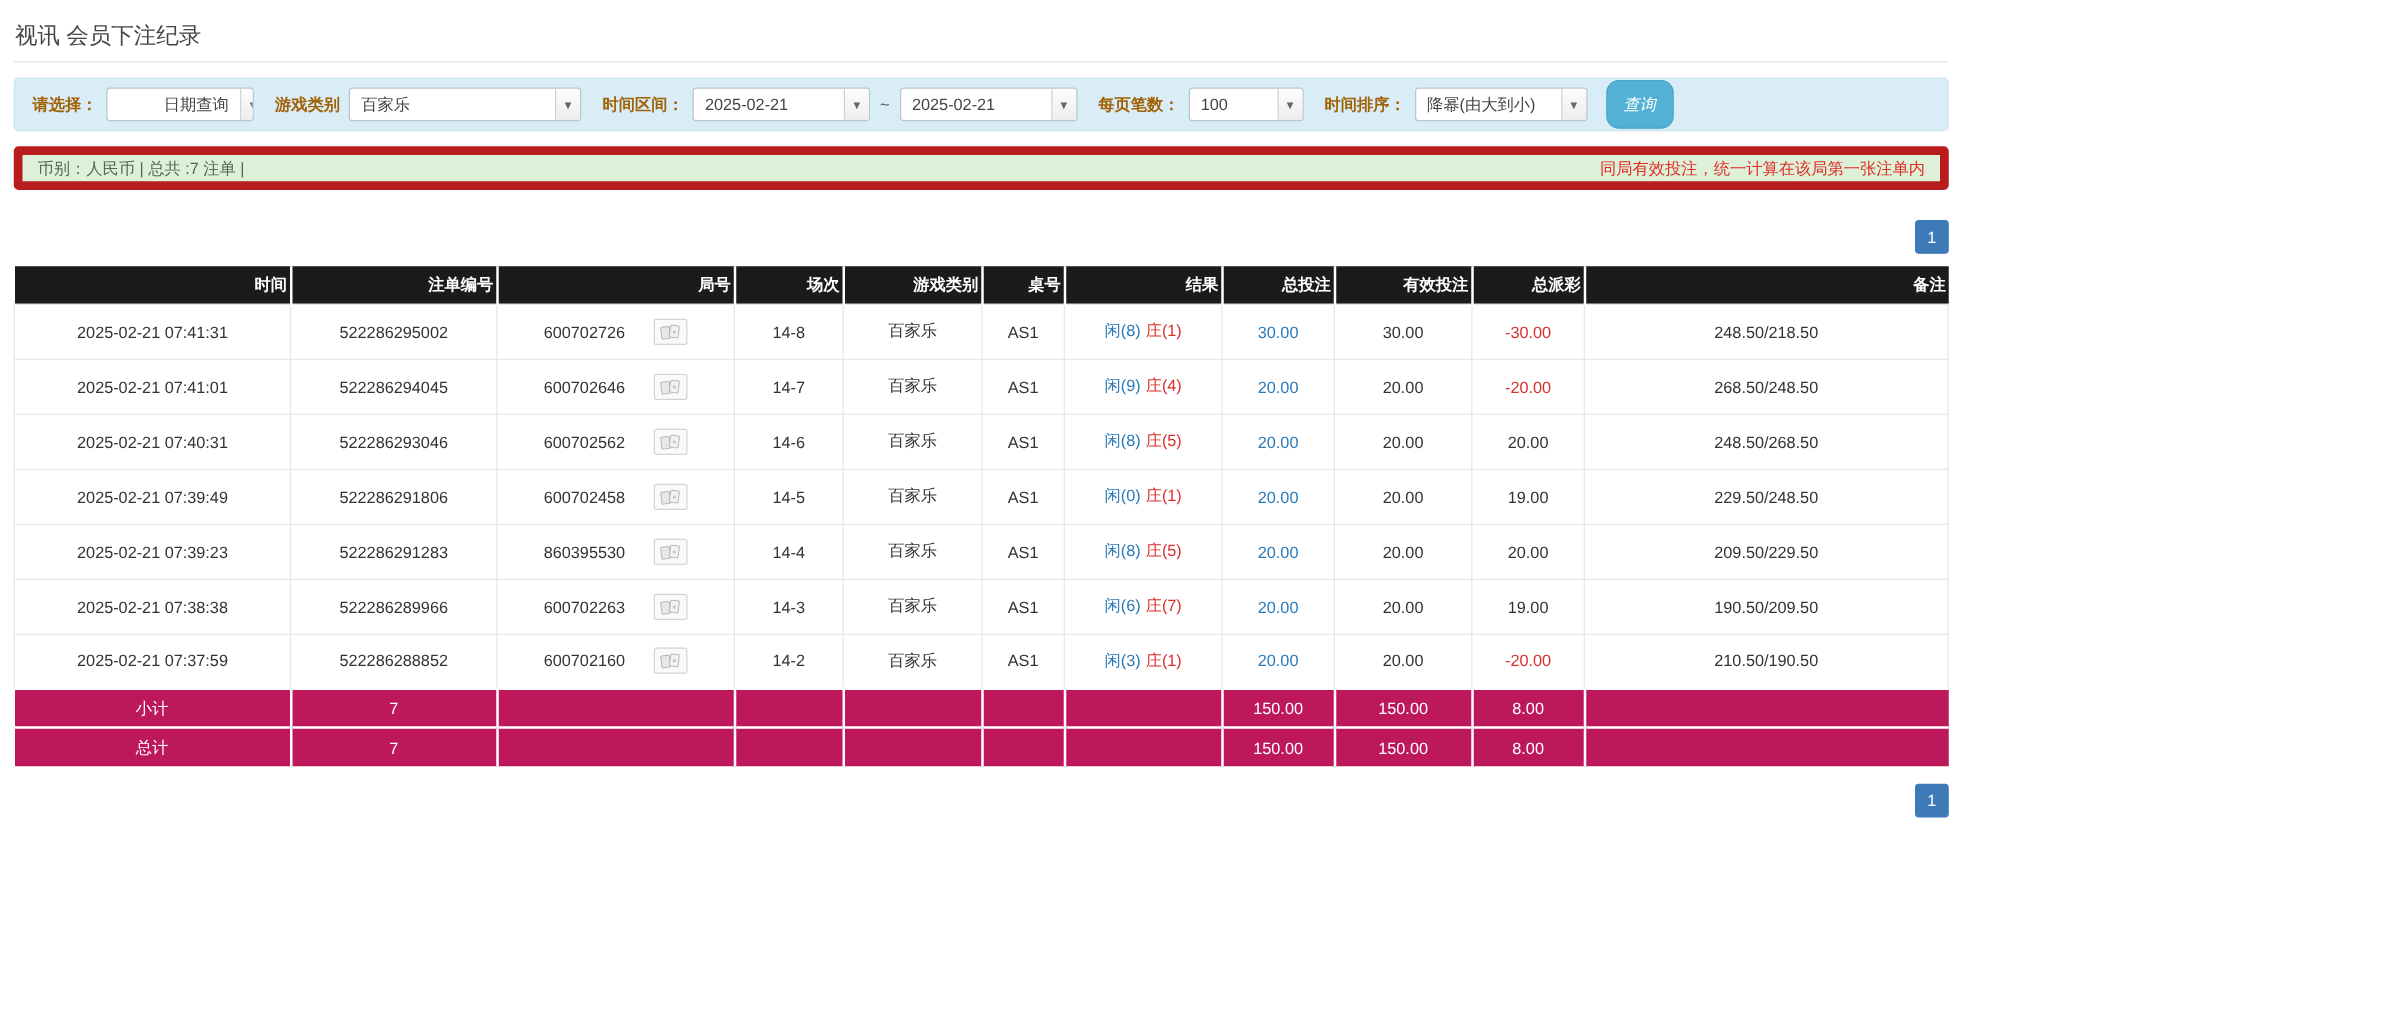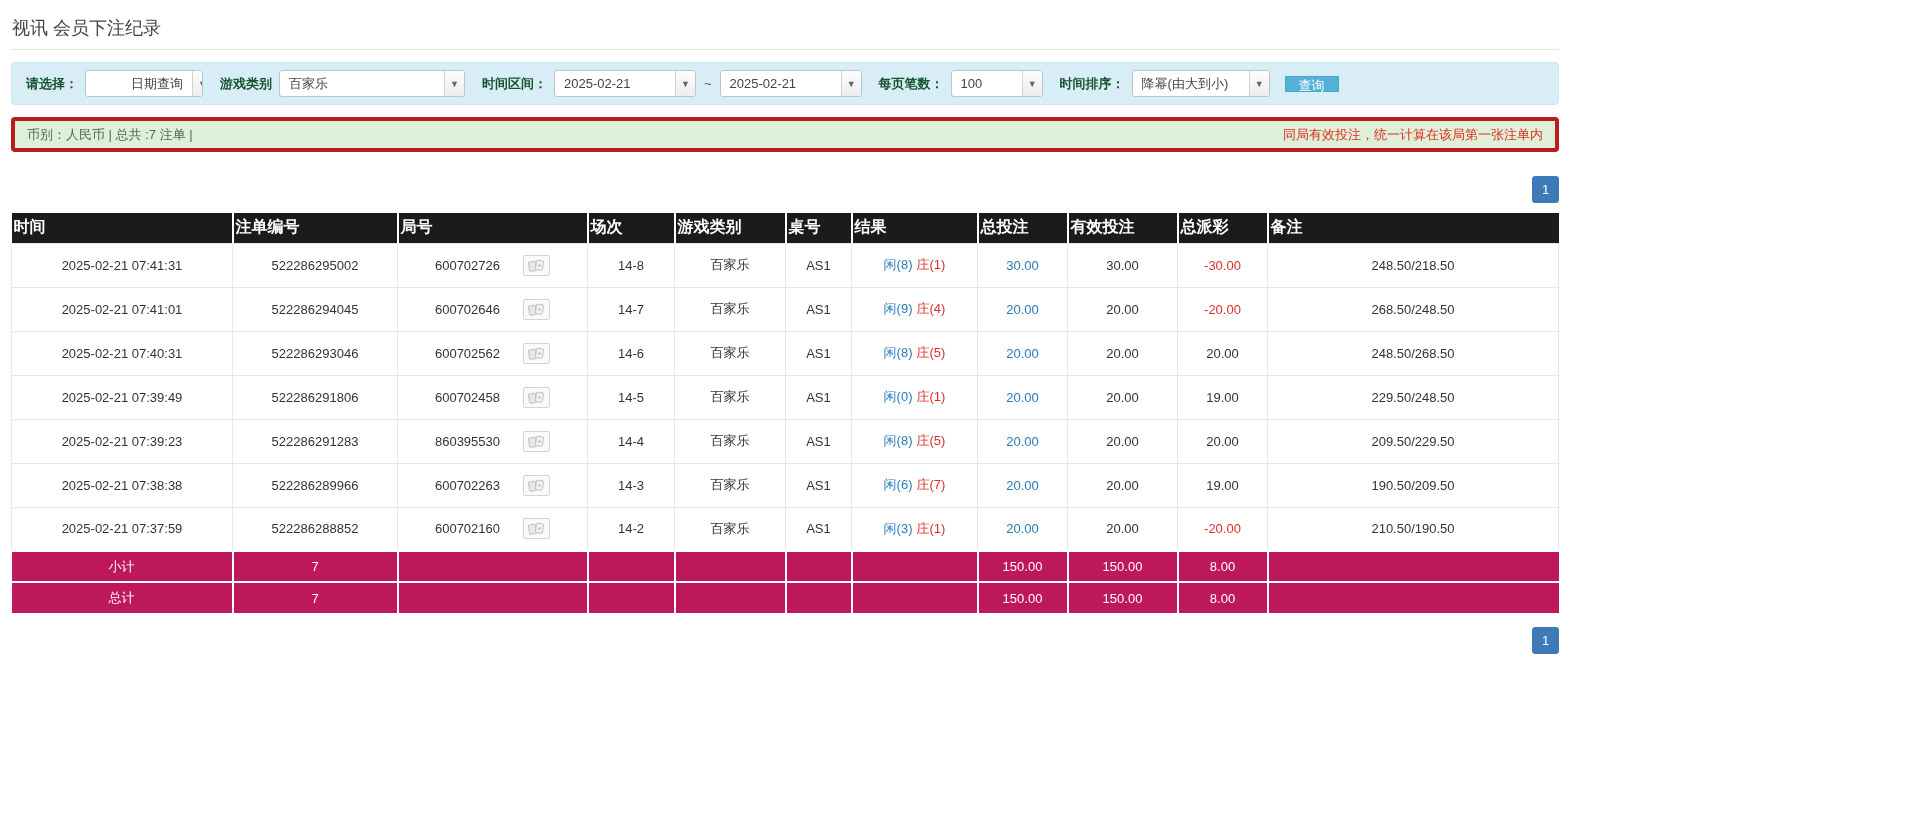--- a/index.html
+++ b/index.html
@@ -12,64 +12,65 @@
   .container { width: 1548px; margin: 0 0 0 11px; padding-top: 10px; }
 
   .page-title { font-size: 18px; font-weight: 500; color:#444; margin: 6px 0 9px 1px; }
   .title-rule { border:0; border-top:1px solid #e5e5e5; margin:0 0 12px 0; }
 
   
   .filter-bar {
     background:#d9edf7; border:1px solid #cde4f2; border-radius:4px;
     height:43px; display:flex; align-items:center; padding:0 12px; gap:7px;
   }
-  .flabel { color:#14532d; font-weight:bold; white-space:nowrap; margin-left:10px; }
+  .flabel { color:#a16207; font-weight:bold; white-space:nowrap; margin-left:10px; }
   .flabel:first-child { margin-left:2px; }
   .combo {
     display:inline-flex; align-items:stretch; background:#fff;
     border:1px solid #b9c6ce; border-radius:3px; height:27px; overflow:hidden;
   }
   .combo-text { padding:0 9px; line-height:25px; color:#444; white-space:nowrap; flex:1 1 auto; text-align:left; }
   .combo-arrow {
     flex:0 0 20px; border-left:1px solid #ccd4da;
     background:linear-gradient(#fdfdfd,#ededed);
     display:flex; align-items:center; justify-content:center; color:#666; font-size:9px;
   }
   .w-query { width:118px;padding-left:36px; } .w-game { width:186px; } .w-date { width:142px; }
   .w-size { width:92px; } .w-sort { width:138px; }
   .tilde { color:#555; margin:0 1px; }
   .search-btn {
-    background:#53b1d6; color:#fff; border:1px solid #46a5cb; border-radius:0;
-    height:16px; padding:0 13px; font-size:13px; cursor:pointer; margin-left:8px;
+    background:#53b1d6; color:#fff; border:1px solid #46a5cb; border-radius:10px;
+    height:39px; padding:0 13px; font-size:13px; cursor:pointer; margin-left:8px;
     font-family: inherit;
+    font-style: italic;
   }
 
   
   .summary-bar {
-    background:#dff0d8; border:4px solid #b91c1c; border-radius:4px;
+    background:#dff0d8; border:7px solid #b91c1c; border-radius:4px;
     margin-top:12px; height:35px; display:flex; align-items:center;
     justify-content:space-between; padding:0 12px;
   }
   .summary-left  { color:#4d6b50; }
   .summary-right { color:#e02c26; }
 
   
   .pagination { display:flex; justify-content:flex-end; }
   .pagination.top { margin:24px 0 10px; }
   .pagination.bottom { margin:14px 0 0; }
   .page-btn {
     background:#3d7ab7; border:1px solid #3d7ab7; color:#fff; border-radius:3px;
     min-width:27px; height:27px; font-size:13px; cursor:pointer; font-family:inherit;
   }
 
   
   table { width:100%; border-collapse:collapse; table-layout:fixed; }
   thead th {
-    background:#1b1b1b; color:#fff; font-weight:bold; font-size:16px;
-    height:30px; text-align:left; border-right:2px solid #fff; padding:0 2px;margin-left:26px;
+    background:#1b1b1b; color:#fff; font-weight:bold; font-size:13px;
+    height:30px; text-align:right; border-right:2px solid #fff; padding:0 2px;margin-left:26px;
   }
   thead th:last-child { border-right:none; }
   th:nth-child(1){width:221px} th:nth-child(2){width:165px} th:nth-child(3){width:190px}
   th:nth-child(4){width:87px}  th:nth-child(5){width:111px} th:nth-child(6){width:66px}
   th:nth-child(7){width:126px} th:nth-child(8){width:90px}  th:nth-child(9){width:110px}
   th:nth-child(10){width:90px}
   tbody td {
     height:44px; text-align:center; background:#fff; color:#333;
     border:1px solid #e8e8e8; padding:0 4px; overflow:hidden; white-space:nowrap;
   }

